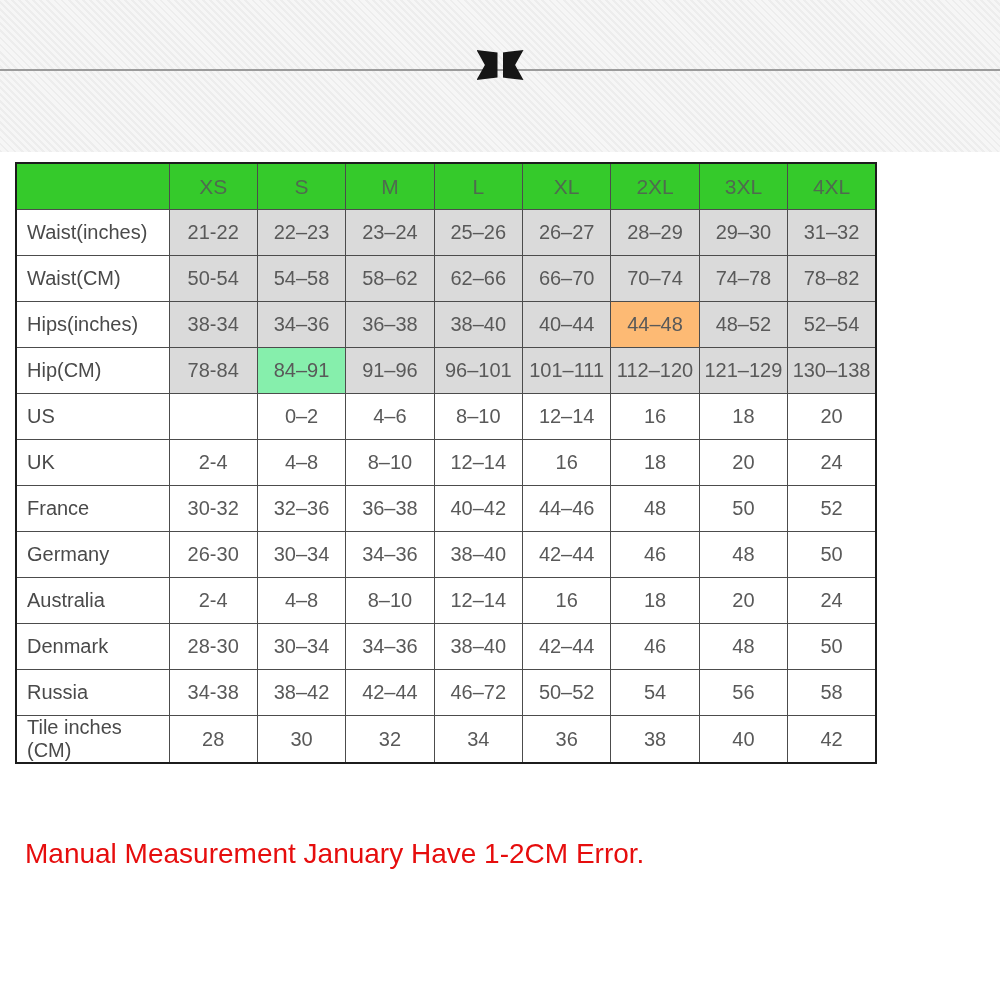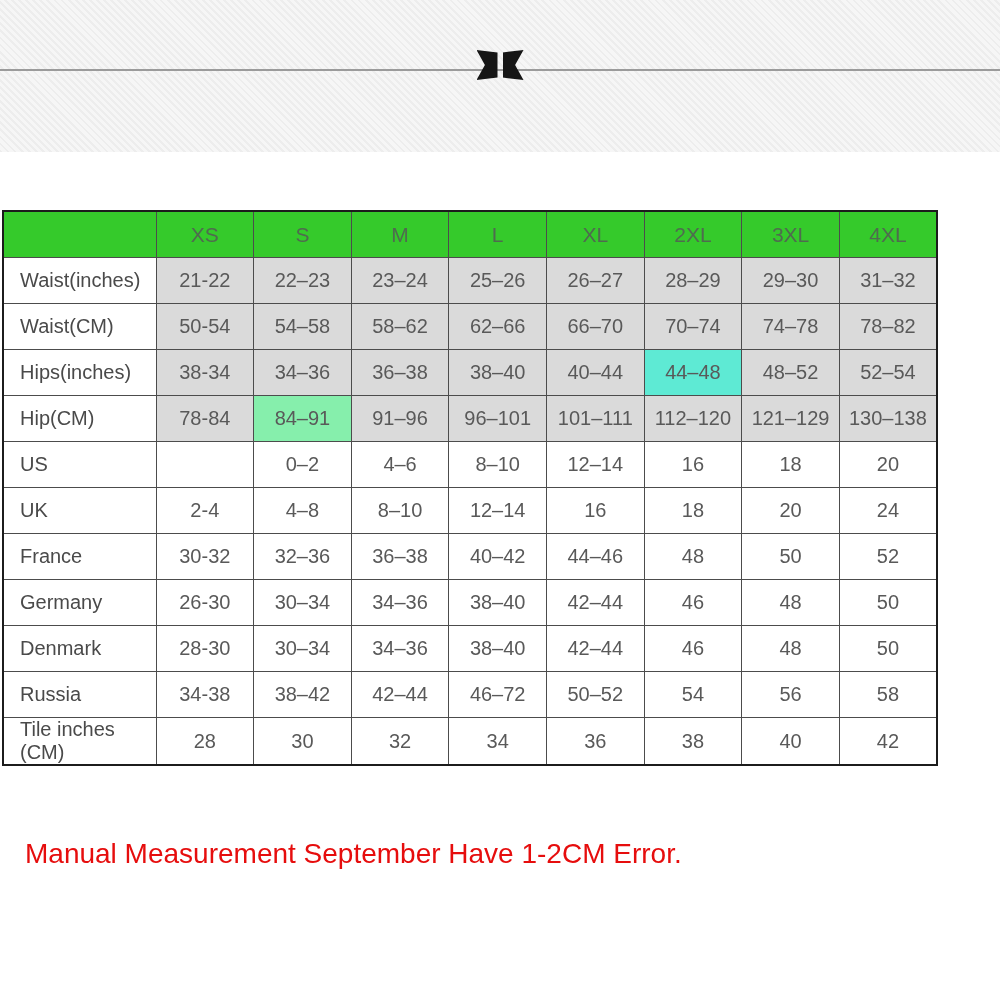--- a/index.html
+++ b/index.html
@@ -47,44 +47,43 @@
     color: #ffffff;
     font-size: 22px;
     font-weight: bold;
     letter-spacing: 0.5px;
     padding: 8px 12px 9px 12px;
     white-space: nowrap;
   }
   
   table.size-table {
     position: absolute;
-    left: 2px; top: 162px;
-    width: 936px;
+    left: 15px; top: 162px;
+    width: 862px;
     border-collapse: collapse;
     table-layout: fixed;
     font-size: 20px;
     color: #595959;
-    margin-top: 48px;
   }
   table.size-table td, table.size-table th {
     border: 1px solid #4c4c4c;
     height: 45px;
     padding: 0 4px;
     text-align: center;
     font-weight: normal;
     overflow: hidden;
   }
   table.size-table { border: 2px solid #1c1c1c; }
   table.size-table th {
     font-size: 21px;
     color: #4f6b4f;
   }
   table.size-table td.row-label {
     text-align: left;
-    padding-left: 16px;
+    padding-left: 10px;
     color: #4a4a4a;
     background: #ffffff;
   }
   .footer-note {
     position: absolute;
     left: 25px; top: 838px;
     font-size: 28px;
     white-space: nowrap;
   }
 </style>
@@ -149,21 +148,21 @@
           <td style="background: rgb(218, 218, 218);">74–78</td>
           <td style="background: rgb(218, 218, 218);">78–82</td>
         </tr>
         <tr>
           <td class="row-label">Hips(inches)</td>
           <td style="background: rgb(218, 218, 218);">38-34</td>
           <td style="background: rgb(218, 218, 218);">34–36</td>
           <td style="background: rgb(218, 218, 218);">36–38</td>
           <td style="background: rgb(218, 218, 218);">38–40</td>
           <td style="background: rgb(218, 218, 218);">40–44</td>
-          <td style="background: #5eead4;">44–48</td>
+          <td style="background: #fdba74;">44–48</td>
           <td style="background: rgb(218, 218, 218);">48–52</td>
           <td style="background: rgb(218, 218, 218);">52–54</td>
         </tr>
         <tr>
           <td class="row-label">Hip(CM)</td>
           <td style="background: rgb(218, 218, 218);">78-84</td>
           <td style="background: #86efac;">84–91</td>
           <td style="background: rgb(218, 218, 218);">91–96</td>
           <td style="background: rgb(218, 218, 218);">96–101</td>
           <td style="background: rgb(218, 218, 218);">101–111</td>
@@ -209,20 +208,31 @@
           <td>26-30</td>
           <td>30–34</td>
           <td>34–36</td>
           <td>38–40</td>
           <td>42–44</td>
           <td>46</td>
           <td>48</td>
           <td>50</td>
         </tr>
         <tr>
+          <td class="row-label">Australia</td>
+          <td>2-4</td>
+          <td>4–8</td>
+          <td>8–10</td>
+          <td>12–14</td>
+          <td>16</td>
+          <td>18</td>
+          <td>20</td>
+          <td>24</td>
+        </tr>
+        <tr>
           <td class="row-label">Denmark</td>
           <td>28-30</td>
           <td>30–34</td>
           <td>34–36</td>
           <td>38–40</td>
           <td>42–44</td>
           <td>46</td>
           <td>48</td>
           <td>50</td>
         </tr>
@@ -244,15 +254,15 @@
           <td>32</td>
           <td>34</td>
           <td>36</td>
           <td>38</td>
           <td>40</td>
           <td>42</td>
         </tr>
       </tbody>
   </table>
 
-  <div class="footer-note" style="color: rgb(230, 13, 13);">Manual Measurement September Have 1-2CM Error.</div>
+  <div class="footer-note" style="color: rgb(230, 13, 13);">Manual Measurement January Have 1-2CM Error.</div>
 
 </div>
 
 </body></html>

